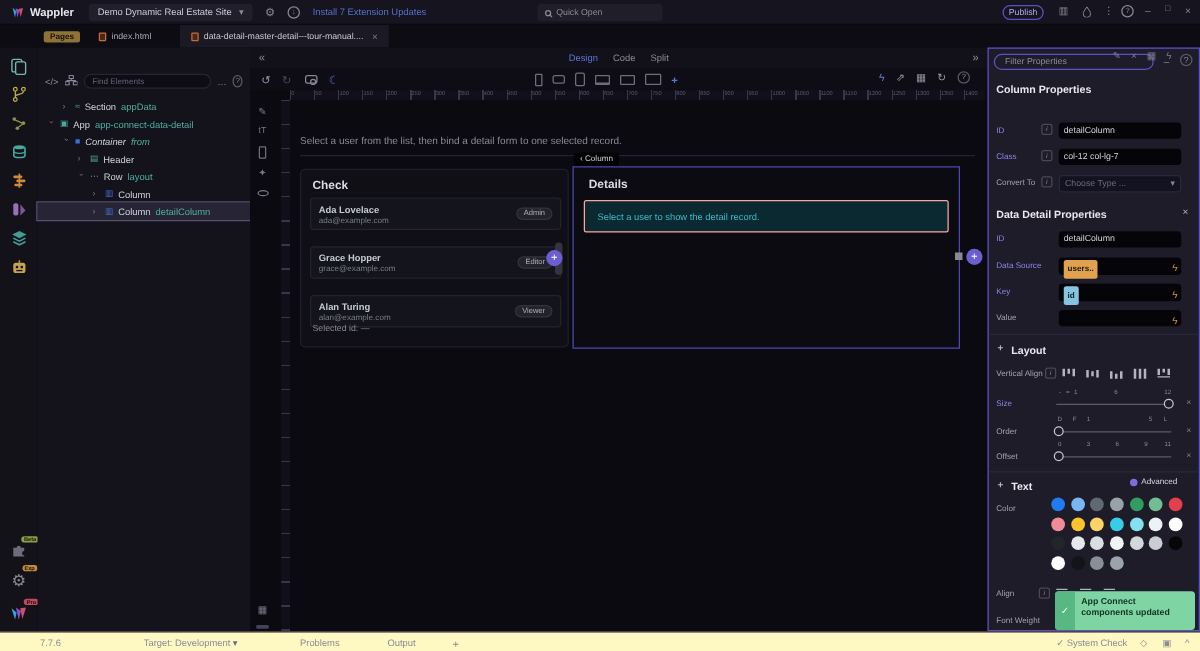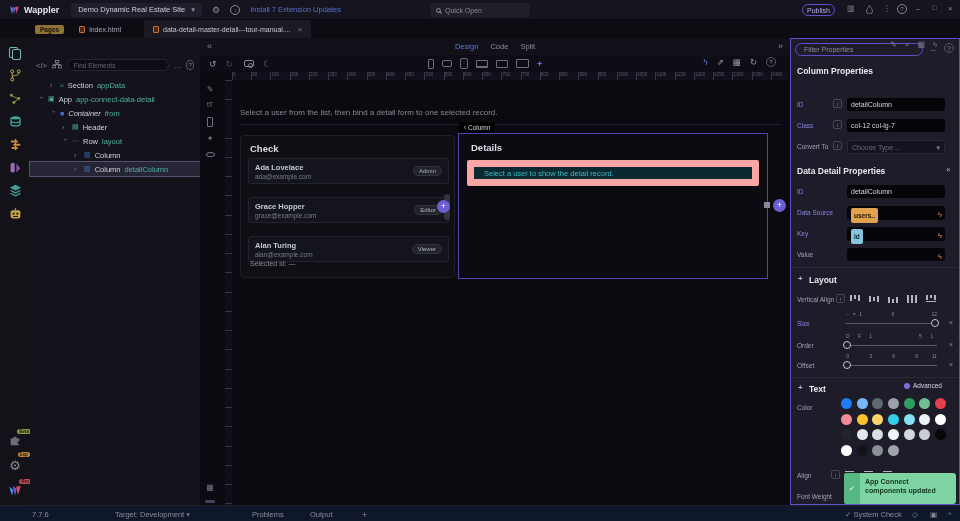--- a/index.html
+++ b/index.html
@@ -91,21 +91,21 @@
   #usersTitle { position:absolute; left:9px; top:7px; font-size:9.5px; font-weight:bold; color:#dddbe4; }
   #usersList { position:absolute; left:7px; top:22px; width:201px; }
   .urow { position:relative; height:26px; background:#14141c; border:1px solid #23232c; border-radius:3px; margin-bottom:13px; }
   .uname { position:absolute; left:6px; top:4px; font-size:7.5px; font-weight:bold; color:#c6cad1; }
   .uemail { position:absolute; left:6px; top:14px; font-size:6.5px; color:#787c85; }
   .ubadge { position:absolute; right:6px; top:7px; background:#23232b; border:1px solid #34343e; border-radius:6px; font-size:6px; color:#aeb2ba; padding:1px 5px; }
   #selNote { position:absolute; left:9px; top:124px; font-size:7px; color:#8b8894; }
   #colChip { position:absolute; left:227px; top:42px; background:#000; color:#cfd2d8; font-size:6.5px; padding:2px 5px; border-radius:2px; }
   #detailsCol { position:absolute; left:226px; top:53px; width:310px; height:146px; border:1px solid #4d48b0; background:#0c0b12; }
   #detTitle { position:absolute; left:12px; top:8px; font-size:9.5px; font-weight:bold; color:#dddbe4; }
-  #detAlert { position:absolute; left:8px; top:26px; width:292px; height:26px; background:#0a2930; border:7px solid #fca5a5; border-radius:2px; display:flex; align-items:center; padding:0 10px; font-size:7.5px; color:#3fb9c6; }
+  #detAlert { position:absolute; left:8px; top:26px; width:292px; height:26px; background:#0a2930; border:1px solid #fca5a5; border-radius:2px; display:flex; align-items:center; padding:0 10px; font-size:7.5px; color:#3fb9c6; }
   .dragHandle { position:absolute; left:212px; top:114px; width:6px; height:26px; background:#34333f; border-radius:3px; }
   .dragHandle::after { content:"⋮"; color:#6a6875; font-size:7px; position:absolute; left:1px; top:7px; }
   .plusBtn { position:absolute; width:13px; height:13px; border-radius:50%; background:#6a5ed0; color:#fff; font-size:9px; line-height:12px; text-align:center; }
   #plusL { left:205px; top:120px; }
   #plusR { left:541px; top:119px; }
   #sqHandle { position:absolute; left:532px; top:122px; width:6px; height:6px; background:#8a8896; }
 
   
   #props { position:absolute; left:790px; top:38px; width:170px; height:467px; background:#1d1c28; border:1px solid #5a51c8; }
   #dockics { position:absolute; left:890px; top:40px; width:70px; display:flex; gap:8px; z-index:5; }
@@ -145,21 +145,21 @@
   #advToggle { position:absolute; left:113px; top:343px; display:flex; align-items:center; gap:3px; font-size:6.5px; color:#d8d6e2; }
   #advToggle .dot { width:6px; height:6px; border-radius:50%; background:#7a6ee0; }
   #swatchGrid { position:absolute; left:50px; top:359px; width:112px; }
   .swRow { display:flex; gap:4.7px; margin-bottom:4.5px; }
   .sw { width:11px; height:11px; border-radius:50%; }
   #toast { position:absolute; left:53px; top:434px; width:112px; height:31px; background:#7fd4a4; border-radius:3px; display:flex; overflow:hidden; z-index:9; }
   #toast .tchk { width:16px; background:#57b883; color:#fff; font-size:8px; display:flex; align-items:center; justify-content:center; }
   #toast .tmsg { flex:1; padding:4px 5px; font-size:7px; font-weight:bold; color:#123522; line-height:1.35; }
 
   
-  #statusbar { position:absolute; left:0; top:505px; width:960px; height:16px; background:#0f172a; border-top:1px solid #201f2b; font-size:7.5px; color:#8d8a98;padding-left:48px; }
+  #statusbar { position:absolute; left:0; top:505px; width:960px; height:16px; background:#fef9c3; border-top:1px solid #201f2b; font-size:7.5px; color:#8d8a98;padding-left:48px; }
   #statusbar .sit { position:absolute; top:4px; }
 </style>
 </head>
 <body>
 
 <div id="root">
 
   <header id="topbar">
     <div id="logo">
       <svg width="12" height="12" viewBox="0 0 12 12">
@@ -667,21 +667,21 @@
       </div>
     </div>
   </aside>
 
   <footer id="statusbar">
     <span class="sit" style="left:32px;">7.7.6</span>
     <span class="sit" style="left:115px;">
       <span>Target: Development</span>
       <span style="color:#6e6b7a;">▾</span>
     </span>
-    <span class="sit" style="left:252px;">Problems</span>
+    <span class="sit" style="left:240px;">Problems</span>
     <span class="sit" style="left:310px;">Output</span>
     <span class="sit" style="left:362px;font-size:9px;">+</span>
     <span class="sit" style="left:845px;">
       <span>✓</span>
       <span>System Check</span>
     </span>
     <span class="sit" style="left:912px;">◇</span>
     <span class="sit" style="left:930px;">▣</span>
     <span class="sit" style="left:948px;">^</span>
   </footer>

